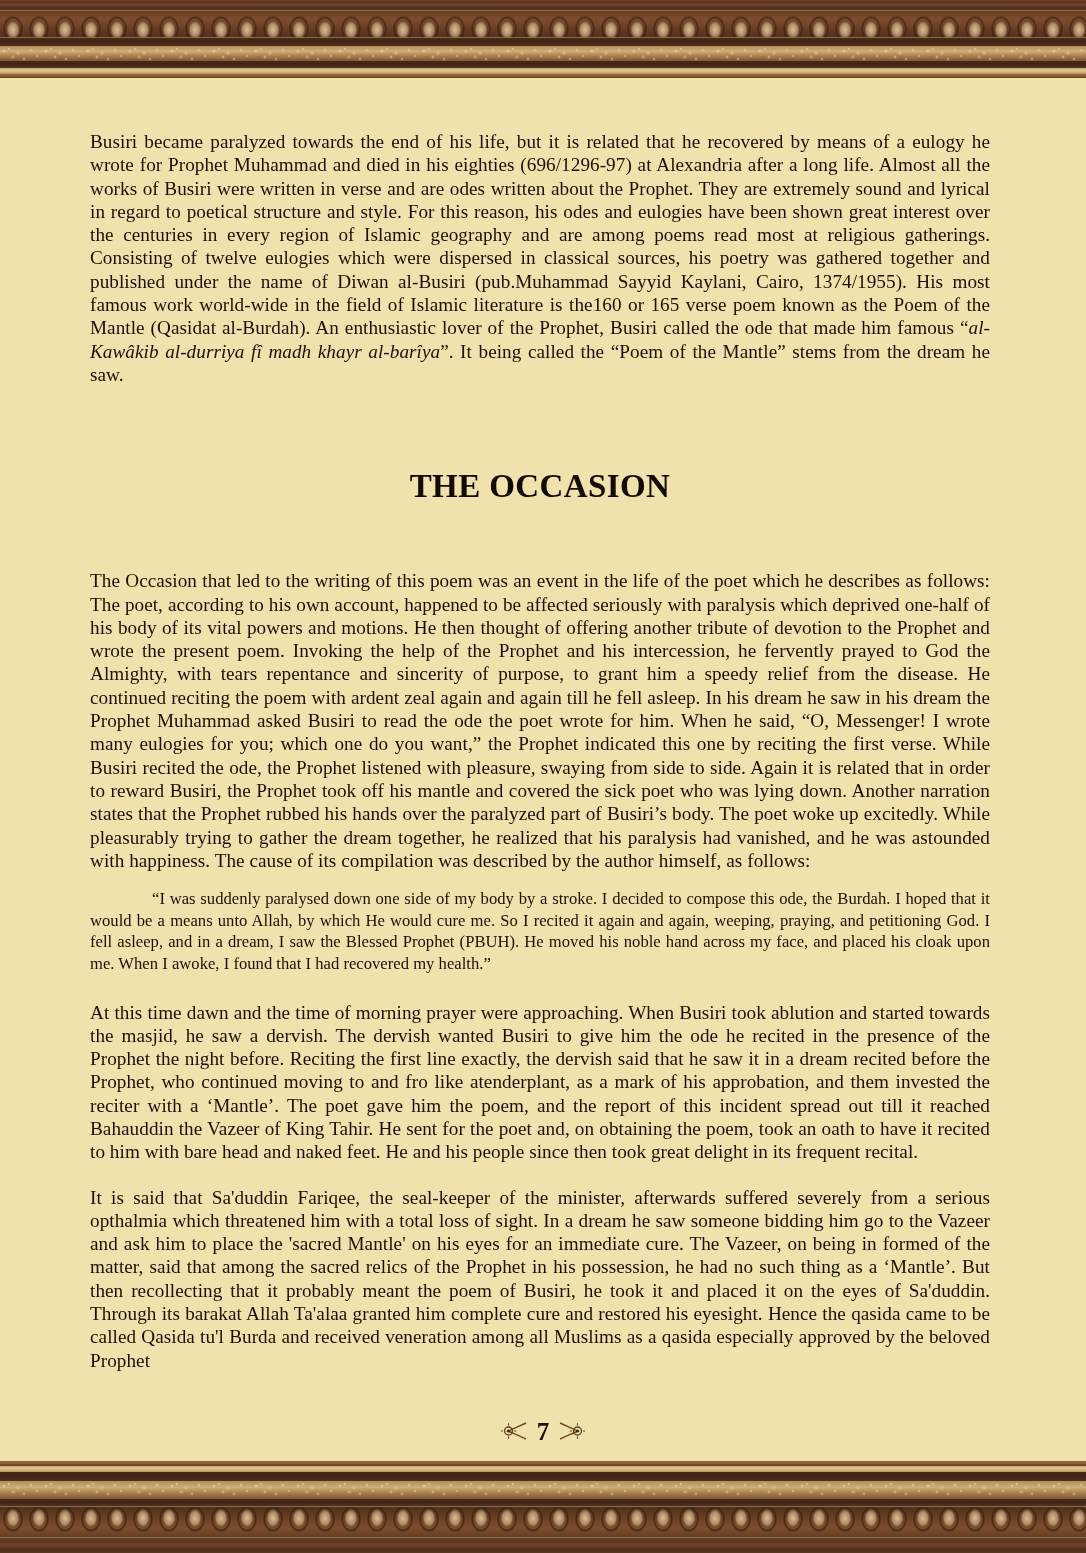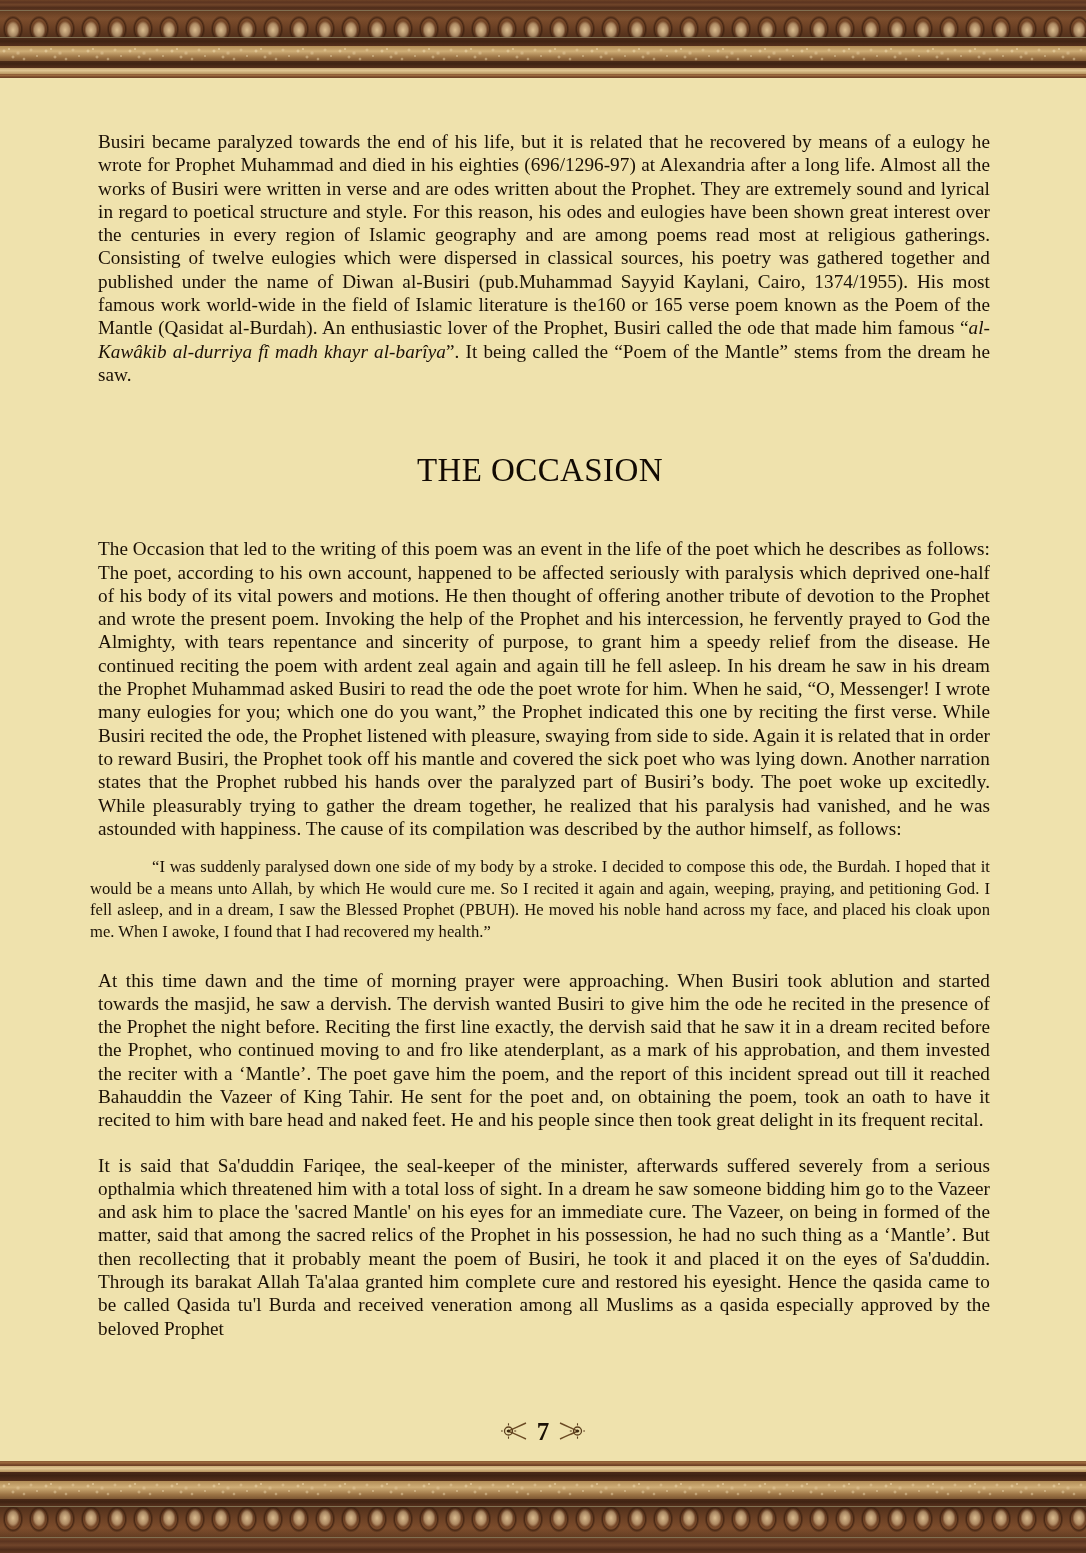--- a/index.html
+++ b/index.html
@@ -96,35 +96,35 @@
 
   
   .content {
     position: absolute;
     left: 90px;
     top: 130px;
     width: 900px;
   }
 
   p.body {
-    margin: 0 0 0 8px;
+    margin: 0 0 0 0;
     font-size: 19.2px;
     line-height: 23.3px;
     text-align: justify;
     text-justify: inter-word;
     letter-spacing: 0.05px;
   }
 
   .para-gap { height: 22px; }
 
   h1.occasion {
-    margin: 0;
+    margin: 16px;
     text-align: center;
     font-size: 33px;
-    font-weight: normal;
+    font-weight: bold;
     letter-spacing: 0.4px;
     color: #120a03;
   }
   .heading-space-top { height: 66px; }
   .heading-space-bottom { height: 48px; }
 
   .it { font-style: italic; }
 
   blockquote.quote {
     margin: 0;

